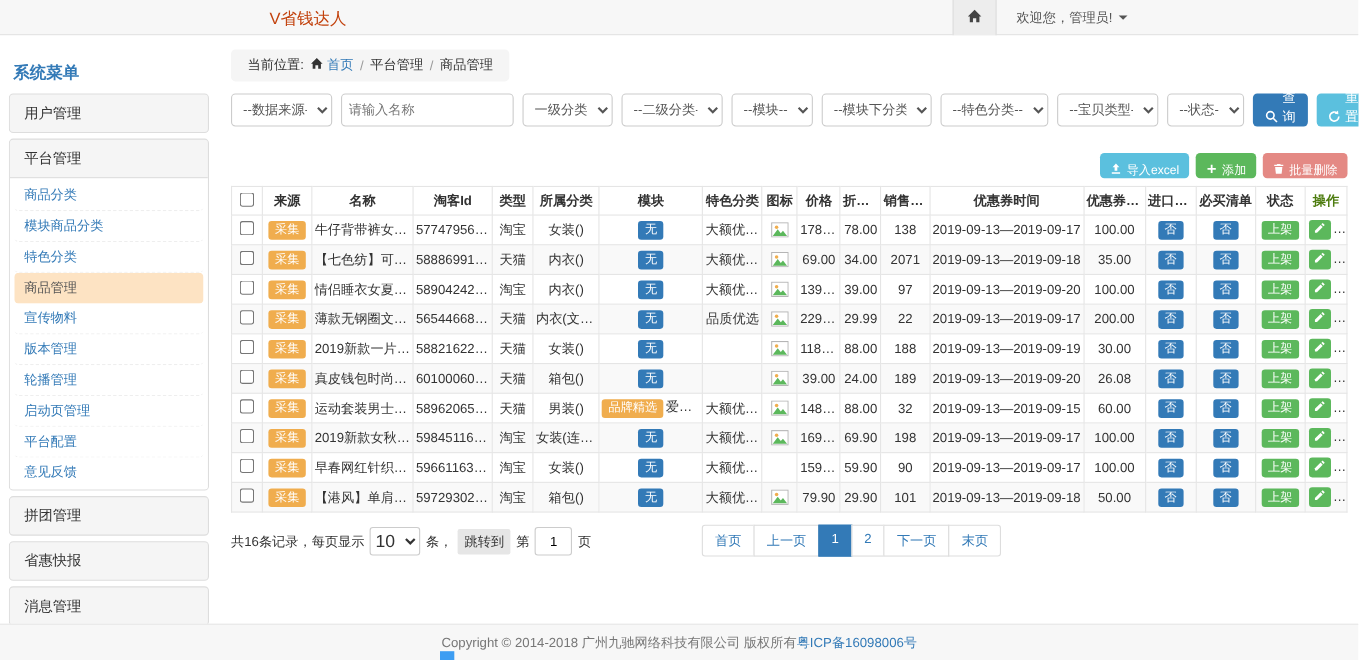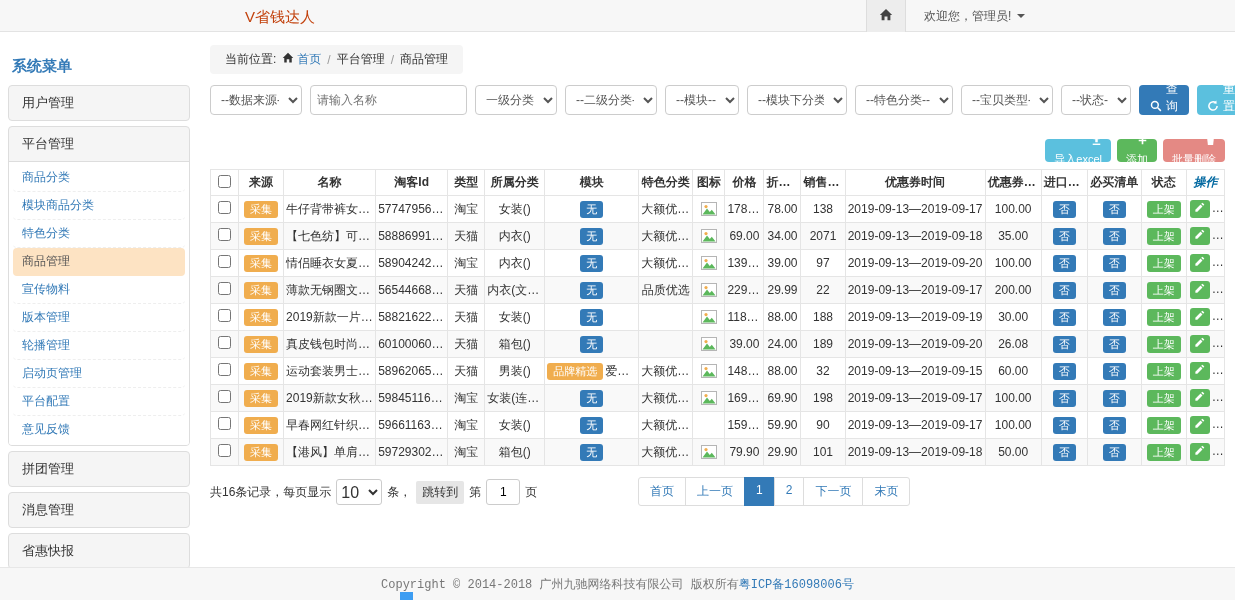--- a/index.html
+++ b/index.html
@@ -32,29 +32,29 @@
 
   .filters { display:flex; align-items:center; gap:8px; margin-top:11px; }
   .filters [data-name="filter-selects-a"], .filters [data-name="filter-selects-b"] { display:contents; }
   .f-select, .f-input { height:30px; border:1px solid #ccc; border-radius:4px; background:#fff; color:#555; font-size:12px; font-family:inherit; padding:0 6px; }
   .f-input { width:157px; }
   .btn { display:inline-flex; align-items:flex-end; justify-content:center; gap:4px; border:none; border-radius:4px; color:#fff; font-size:12px; font-family:inherit; cursor:pointer; }
   .btn-search { background:#337ab7; height:30px; padding:0 11px; }
   .btn-reset { background:#5bc0de; height:30px; padding:0 10px; }
 
   .toolbar { display:flex; justify-content:flex-end; gap:6px; margin-top:24px; margin-bottom:7px; }
-  .btn-sm { height:23px; padding:0 9px; font-size:11px;flex-direction:column; }
+  .btn-sm { height:23px; padding:0 9px; font-size:11px; }
   .btn-import { background:#5bc0de; }
   .btn-add { background:#5cb85c; }
   .btn-batch { background:#e48984; }
 
   table { border-collapse:collapse; width:1015px; table-layout:fixed; }
   th, td { border:1px solid #e5e5e5; text-align:center; padding:4px 2px; height:26px; overflow:hidden; white-space:nowrap; text-overflow:ellipsis; font-size:12px; }
   th { font-weight:bold; color:#333; background:#fff; }
-  th.op-head { color:#0369a1;font-style:italic; }
+  th.op-head { color:#4d7c0f; }
   tbody tr:nth-child(even) { background:#f9f9f9; }
   .badge { display:inline-block; padding:2px 6px; border-radius:3px; color:#fff; font-size:11px; line-height:13px; }
   .badge-orange { background:#f0ad4e; }
   .badge-blue { background:#337ab7; }
   .badge-green { background:#5cb85c; }
   .op-btn { display:inline-flex; align-items:center; justify-content:center; width:20px; height:18px; border-radius:3px; margin:0 1px; cursor:pointer; vertical-align:middle; }
   .op-edit { background:#5cb85c; }
   .op-del { background:#d9534f; }
   .thumb { display:inline-flex; vertical-align:middle; }
 
@@ -62,21 +62,21 @@
   .page-summary { display:flex; align-items:center; gap:5px; height:30px; color:#333; }
   .pp-select { height:26px; width:46px; border:1px solid #ccc; border-radius:3px; background:#fff; font-family:inherit; font-size:16px; color:#333; }
   .jump-label { background:#e6e6e6; padding:3px 6px; border-radius:2px; color:#333; cursor:pointer; }
   .page-input { width:34px; height:26px; border:1px solid #ccc; border-radius:3px; text-align:center; font-family:inherit; font-size:12px; }
   .pager { position:absolute; left:428px; top:0; display:flex; }
   .page-btn { border:1px solid #ddd; background:#fff; color:#337ab7; padding:5px 11px; margin-left:-1px; cursor:pointer; }
   .page-btn:first-child { border-radius:3px 0 0 3px; margin-left:0; }
   .page-btn:last-child { border-radius:0 3px 3px 0; }
   .page-btn.active { background:#337ab7; border-color:#337ab7; color:#fff; }
 
-  .footer { position:absolute; left:0; top:567px; width:1235px; height:33px; background:#f7f7f7; border-top:1px solid #e7e7e7; display:flex; align-items:center; justify-content:center; gap:0; color:#777; z-index:5;font-family:Liberation Mono, monospace; }
+  .footer { position:absolute; left:0; top:567px; width:1235px; height:33px; background:#f7f7f7; border-top:1px solid #e7e7e7; display:flex; align-items:center; justify-content:center; gap:0; color:#777; z-index:5; }
   .footer a, .footer .icp { color:#337ab7; text-decoration:none; }
   .bottom-artifact { position:absolute; left:400px; top:592px; width:13px; height:8px; background:#3d9df2; z-index:6; }
 </style>
 </head>
 <body>
 
 <div class="topbar" data-name="topbar">
   <div class="topbar-title" data-name="app-title">V省钱达人</div>
   <div class="topbar-right" data-name="topbar-right">
     <div class="home-box" data-name="home-button">
@@ -109,24 +109,24 @@
           <div class="submenu-item" data-name="sidebar-item">轮播管理</div>
           <div class="submenu-item" data-name="sidebar-item">启动页管理</div>
           <div class="submenu-item" data-name="sidebar-item">平台配置</div>
           <div class="submenu-item" data-name="sidebar-item">意见反馈</div>
         </div>
       </div>
       <div class="menu-group" data-name="sidebar-group">
         <div class="menu-group-heading" data-name="sidebar-group-heading">拼团管理</div>
       </div>
       <div class="menu-group" data-name="sidebar-group">
-        <div class="menu-group-heading" data-name="sidebar-group-heading">消息管理</div>
+        <div class="menu-group-heading" data-name="sidebar-group-heading">省惠快报</div>
       </div>
       <div class="menu-group" data-name="sidebar-group">
-        <div class="menu-group-heading" data-name="sidebar-group-heading">省惠快报</div>
+        <div class="menu-group-heading" data-name="sidebar-group-heading">消息管理</div>
       </div>
       <div class="menu-group" data-name="sidebar-group">
         <div class="menu-group-heading" data-name="sidebar-group-heading">订单管理</div>
       </div>
     </div>
 </div>
 
 <div class="main" data-name="main-content">
 
   <div class="breadcrumb" data-name="breadcrumb">

